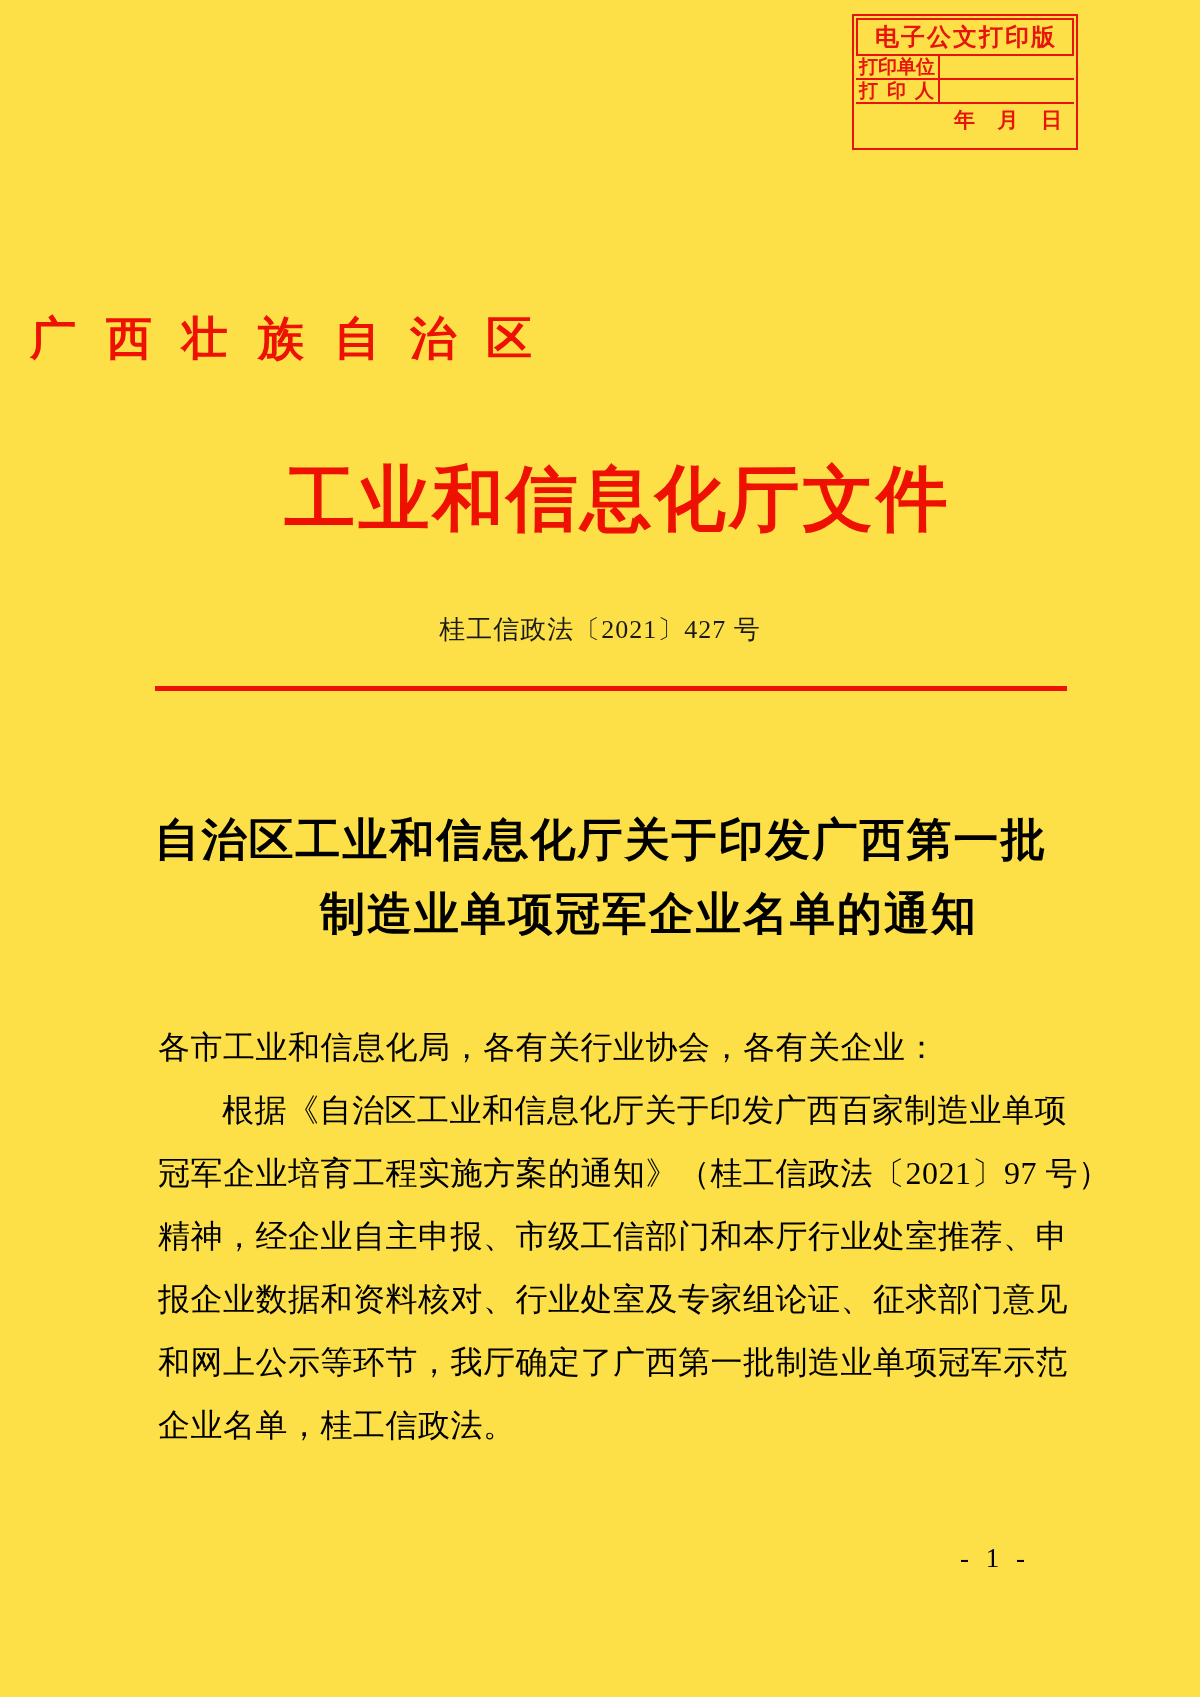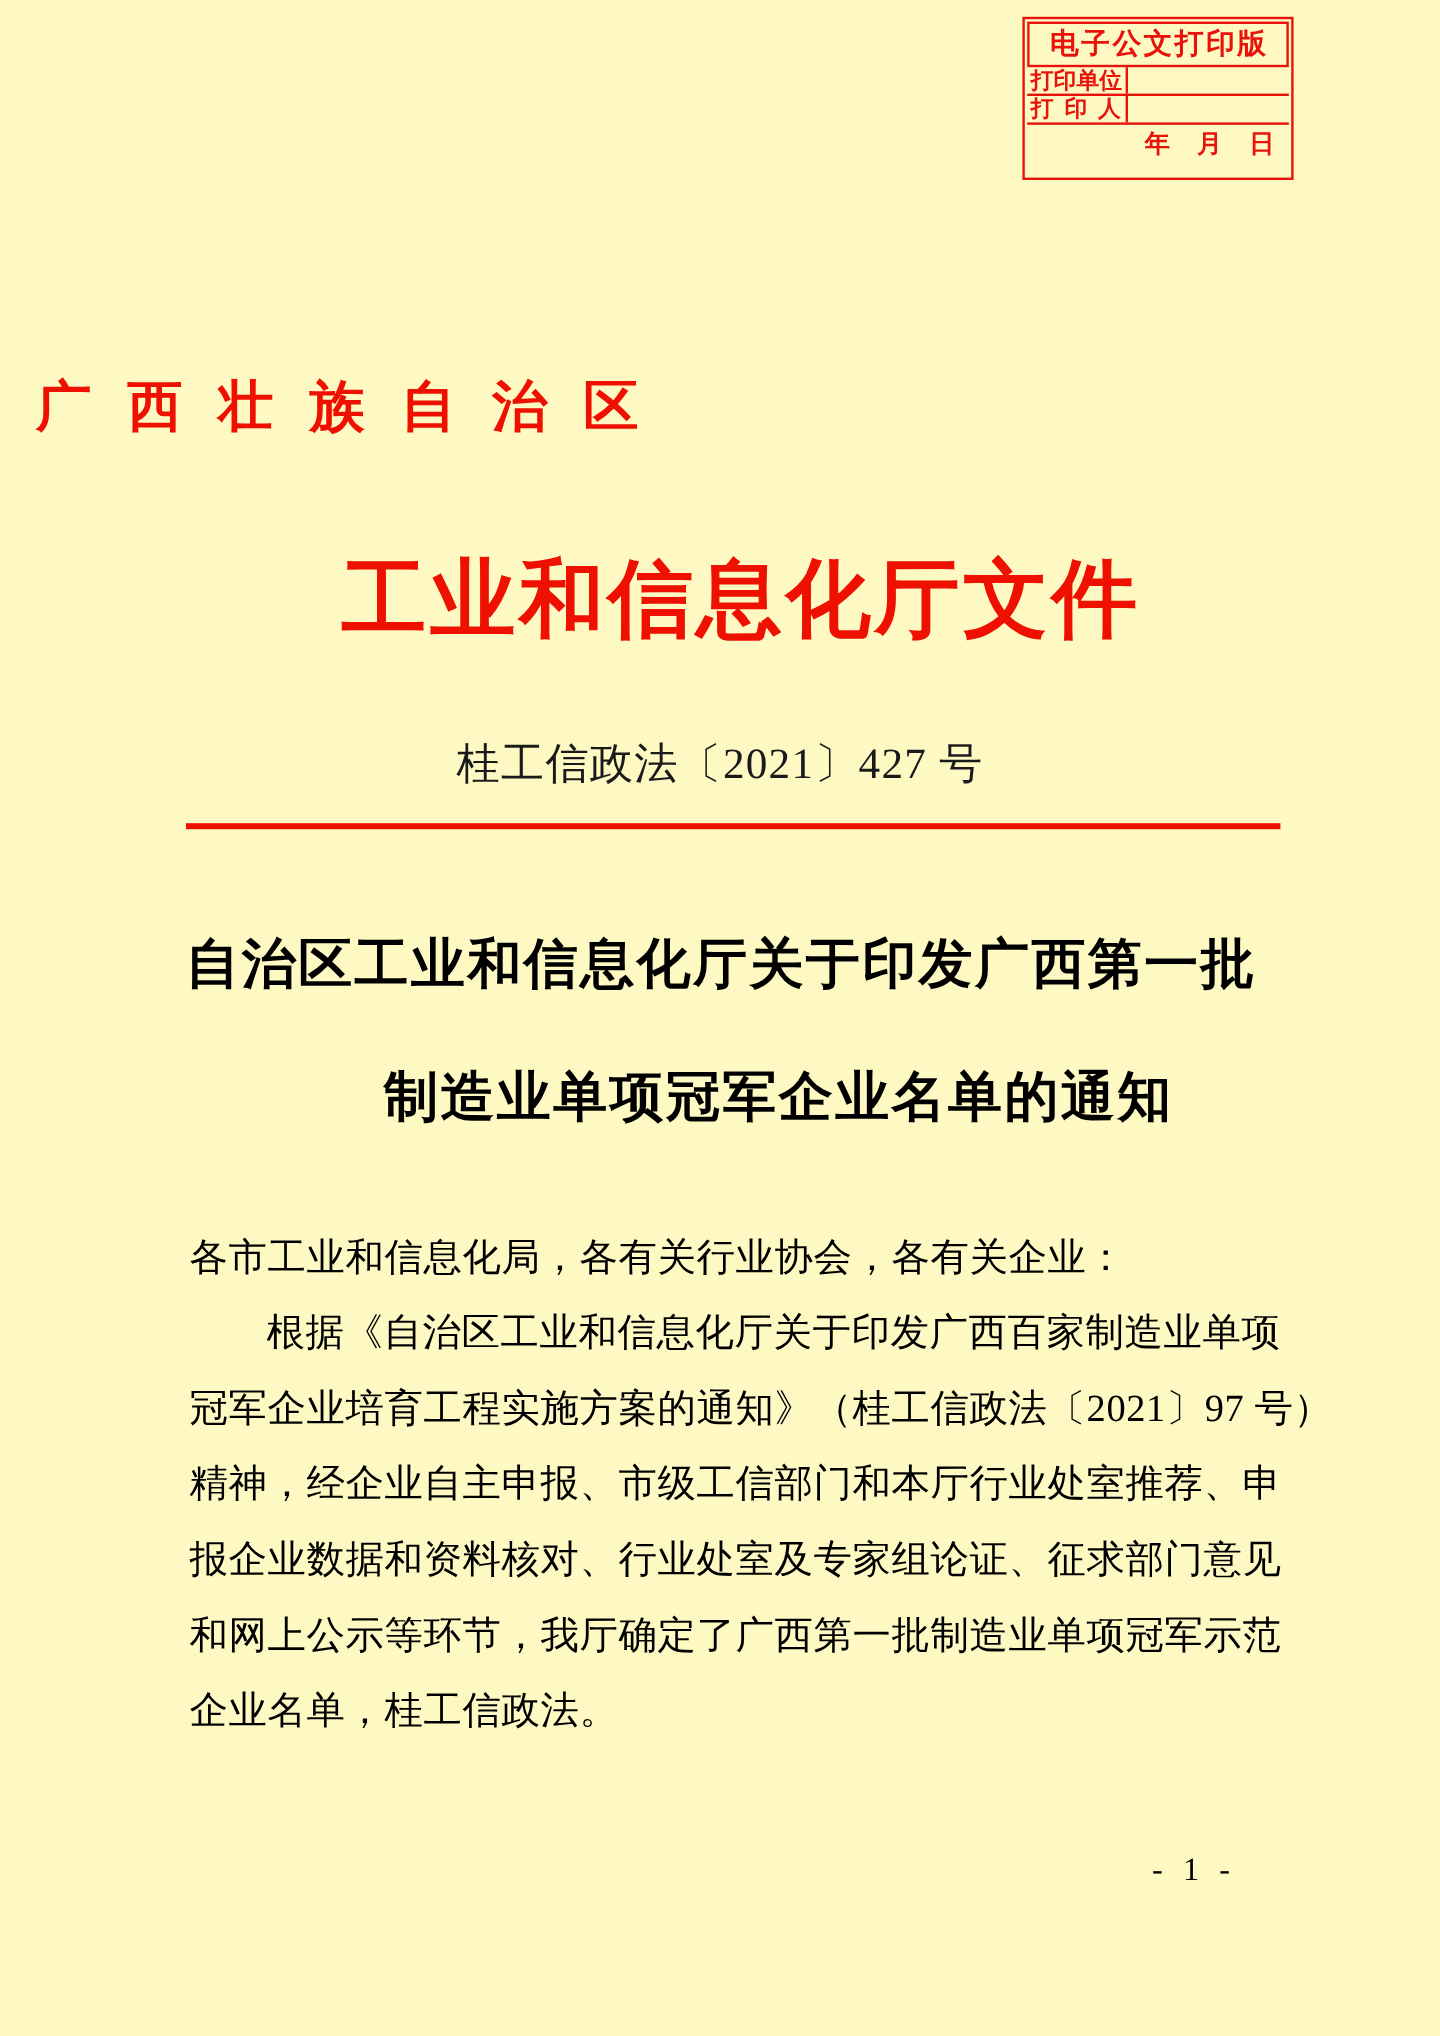--- a/index.html
+++ b/index.html
@@ -6,21 +6,21 @@
     --red:#ee1000;
     --stamp-red:#e8140c;
     --ink:#1a1a1a;
   }
   *{margin:0;padding:0;box-sizing:border-box;}
   html,body{background:#ffffff;}
   body{font-family:"Liberation Serif","DejaVu Serif",serif;}
   .page{
     position:relative;
     width:1200px;height:1697px;
-    background:#fef9c3;
+    background:#fde047;
     overflow:hidden;
   }
 
   
   .stamp{
     position:absolute;left:852px;top:14px;
     width:226px;height:136px;
     border:2px solid var(--stamp-red);
     padding:2px;
     color:var(--stamp-red);
@@ -69,40 +69,40 @@
     text-align:center;
     color:var(--red);
     font-size:71px;font-weight:900;
     letter-spacing:3px;padding-left:3px;
     white-space:nowrap;
   }
   .doc-number{
     position:absolute;left:0;top:612px;width:1200px;
     text-align:center;
     color:var(--ink);
-    font-size:36px;
+    font-size:26px;
     letter-spacing:1px;
     white-space:nowrap;
   }
   .red-rule{
     position:absolute;left:155px;top:686px;
     width:912px;height:5px;
     background:var(--red);
   }
 
   
   .doc-title-line{
     position:absolute;left:0;width:1200px;
     text-align:center;
     color:#000000;
     font-size:45px;font-weight:bold;
     letter-spacing:2px;padding-left:2px;
     white-space:nowrap;
   }
-  .doc-title-line.l1{top:773px;}
+  .doc-title-line.l1{top:810px;}
   .doc-title-line.l2{top:884px;margin-left:48px;}
 
   
   .body-text{
     position:absolute;left:158px;top:1016px;
     width:910px;
     color:#000000;
     font-size:32px;
   }
   .body-line{

